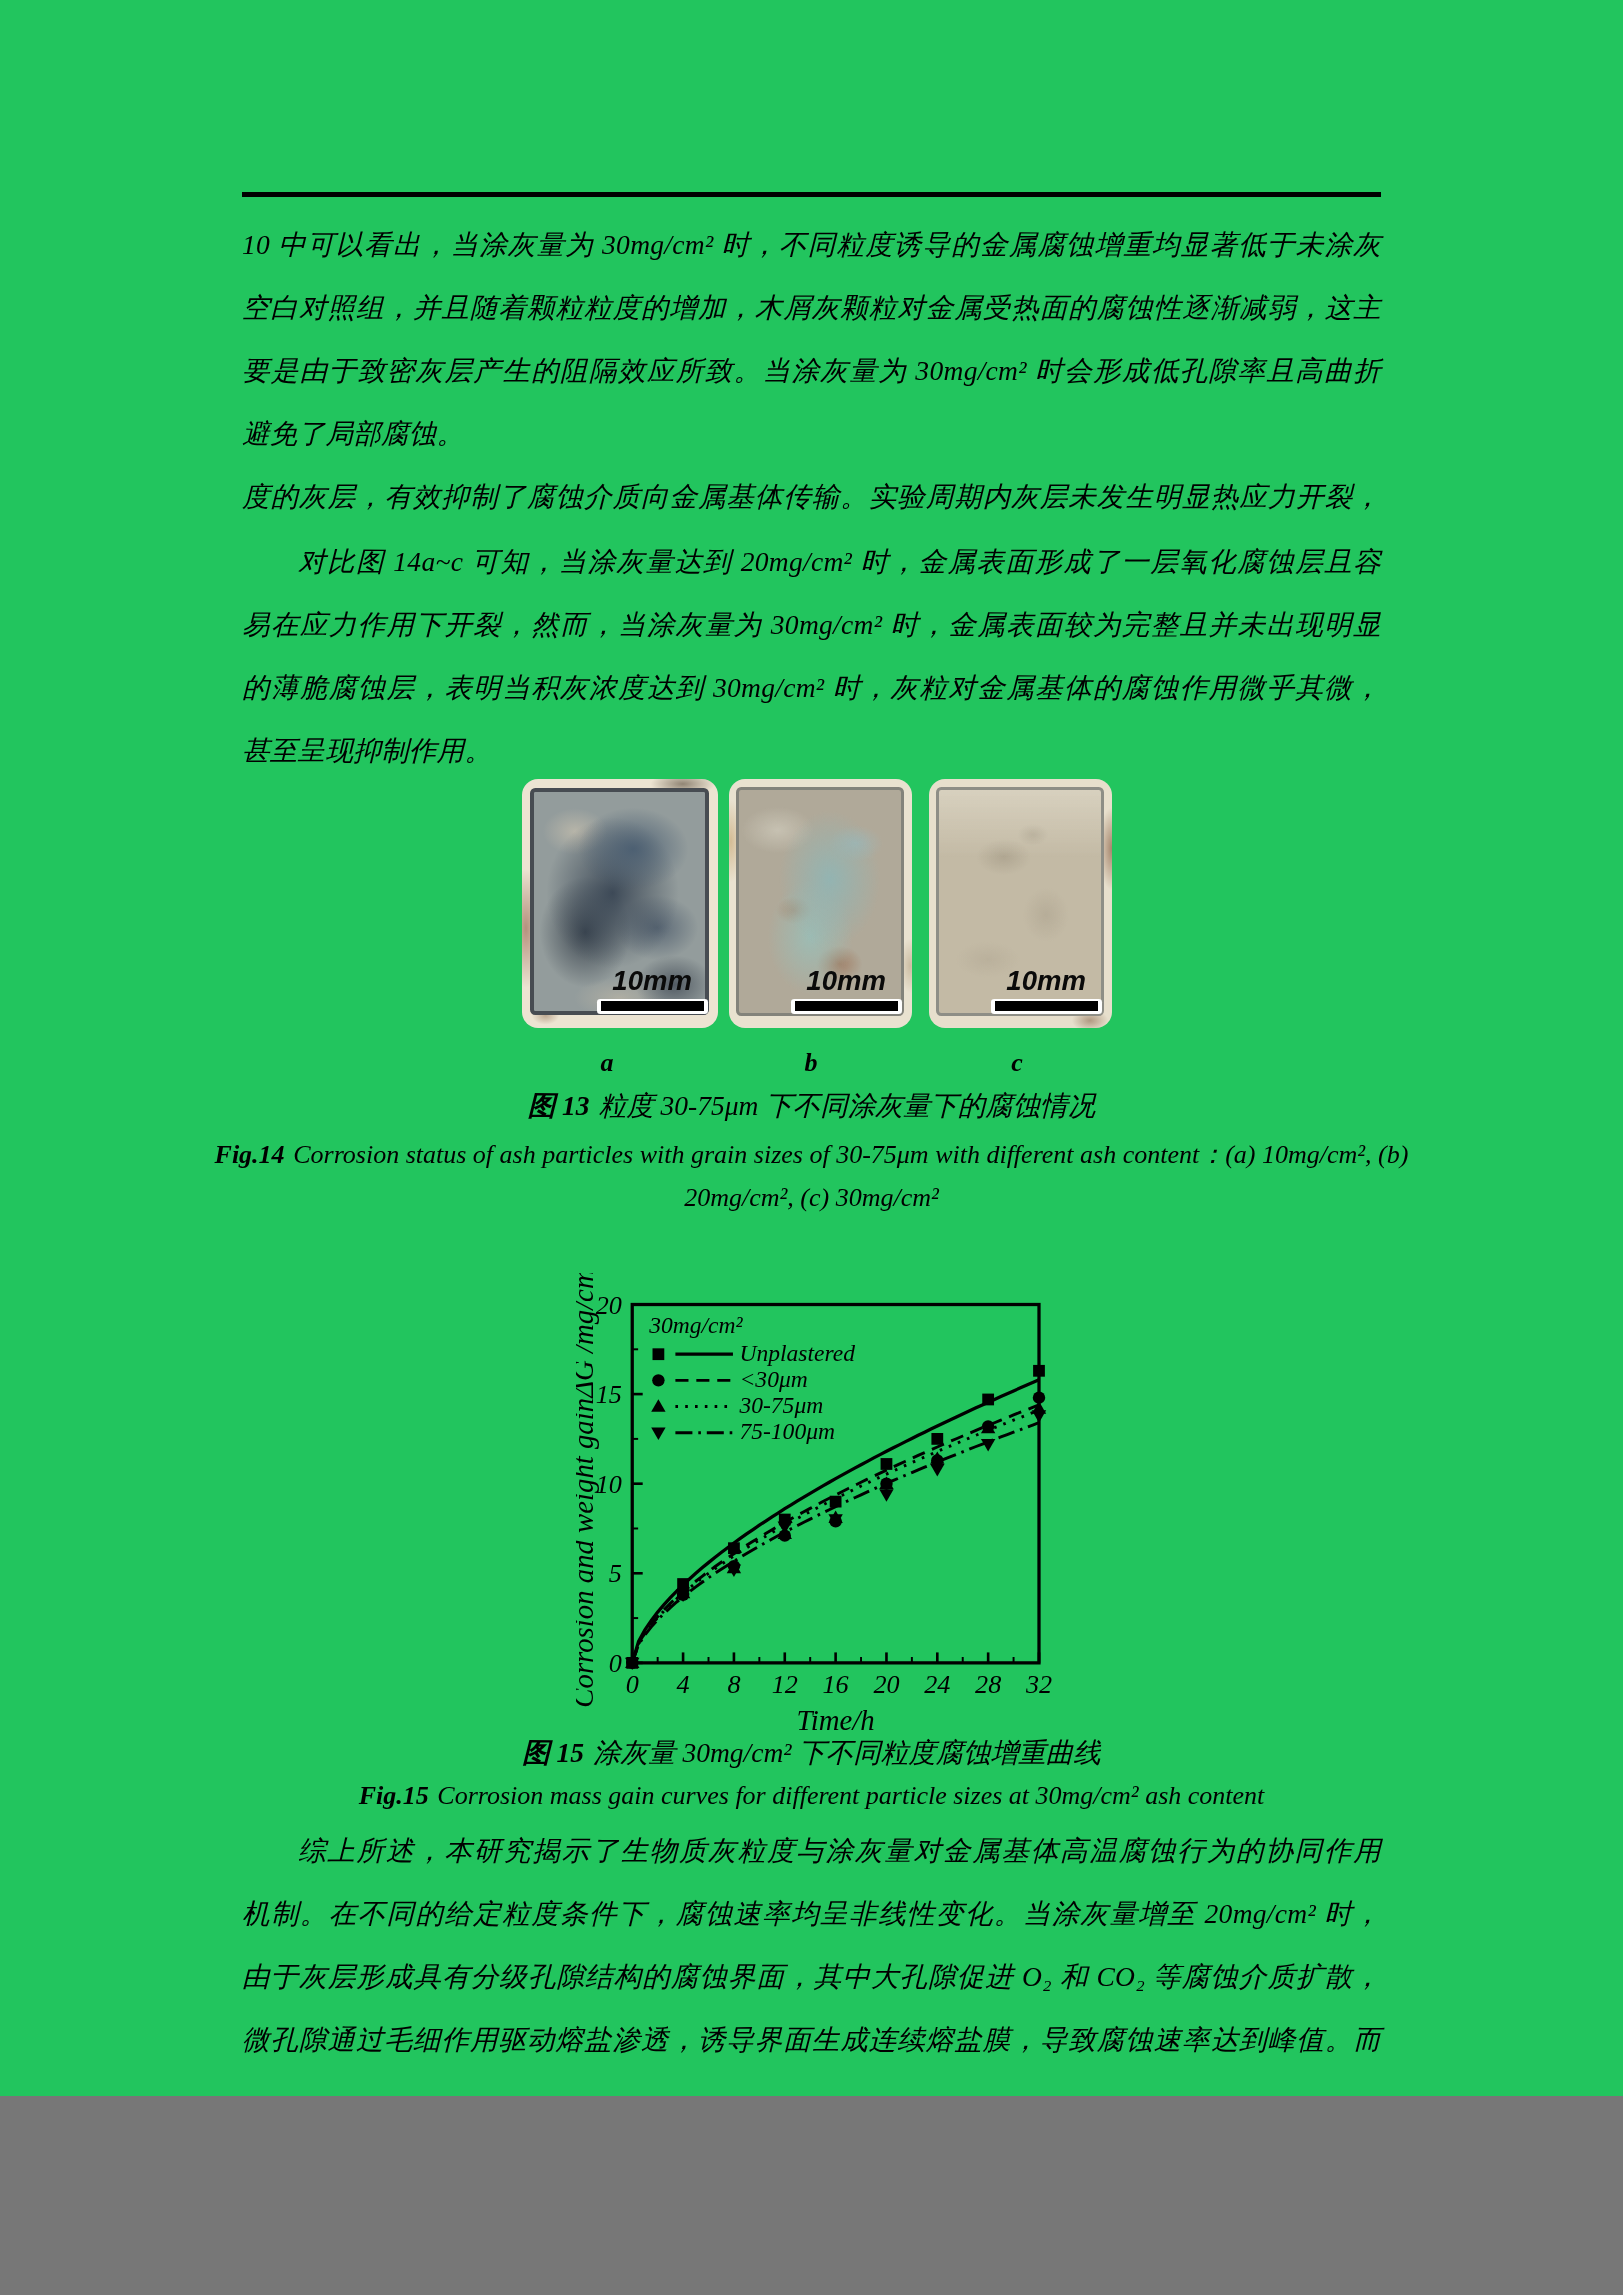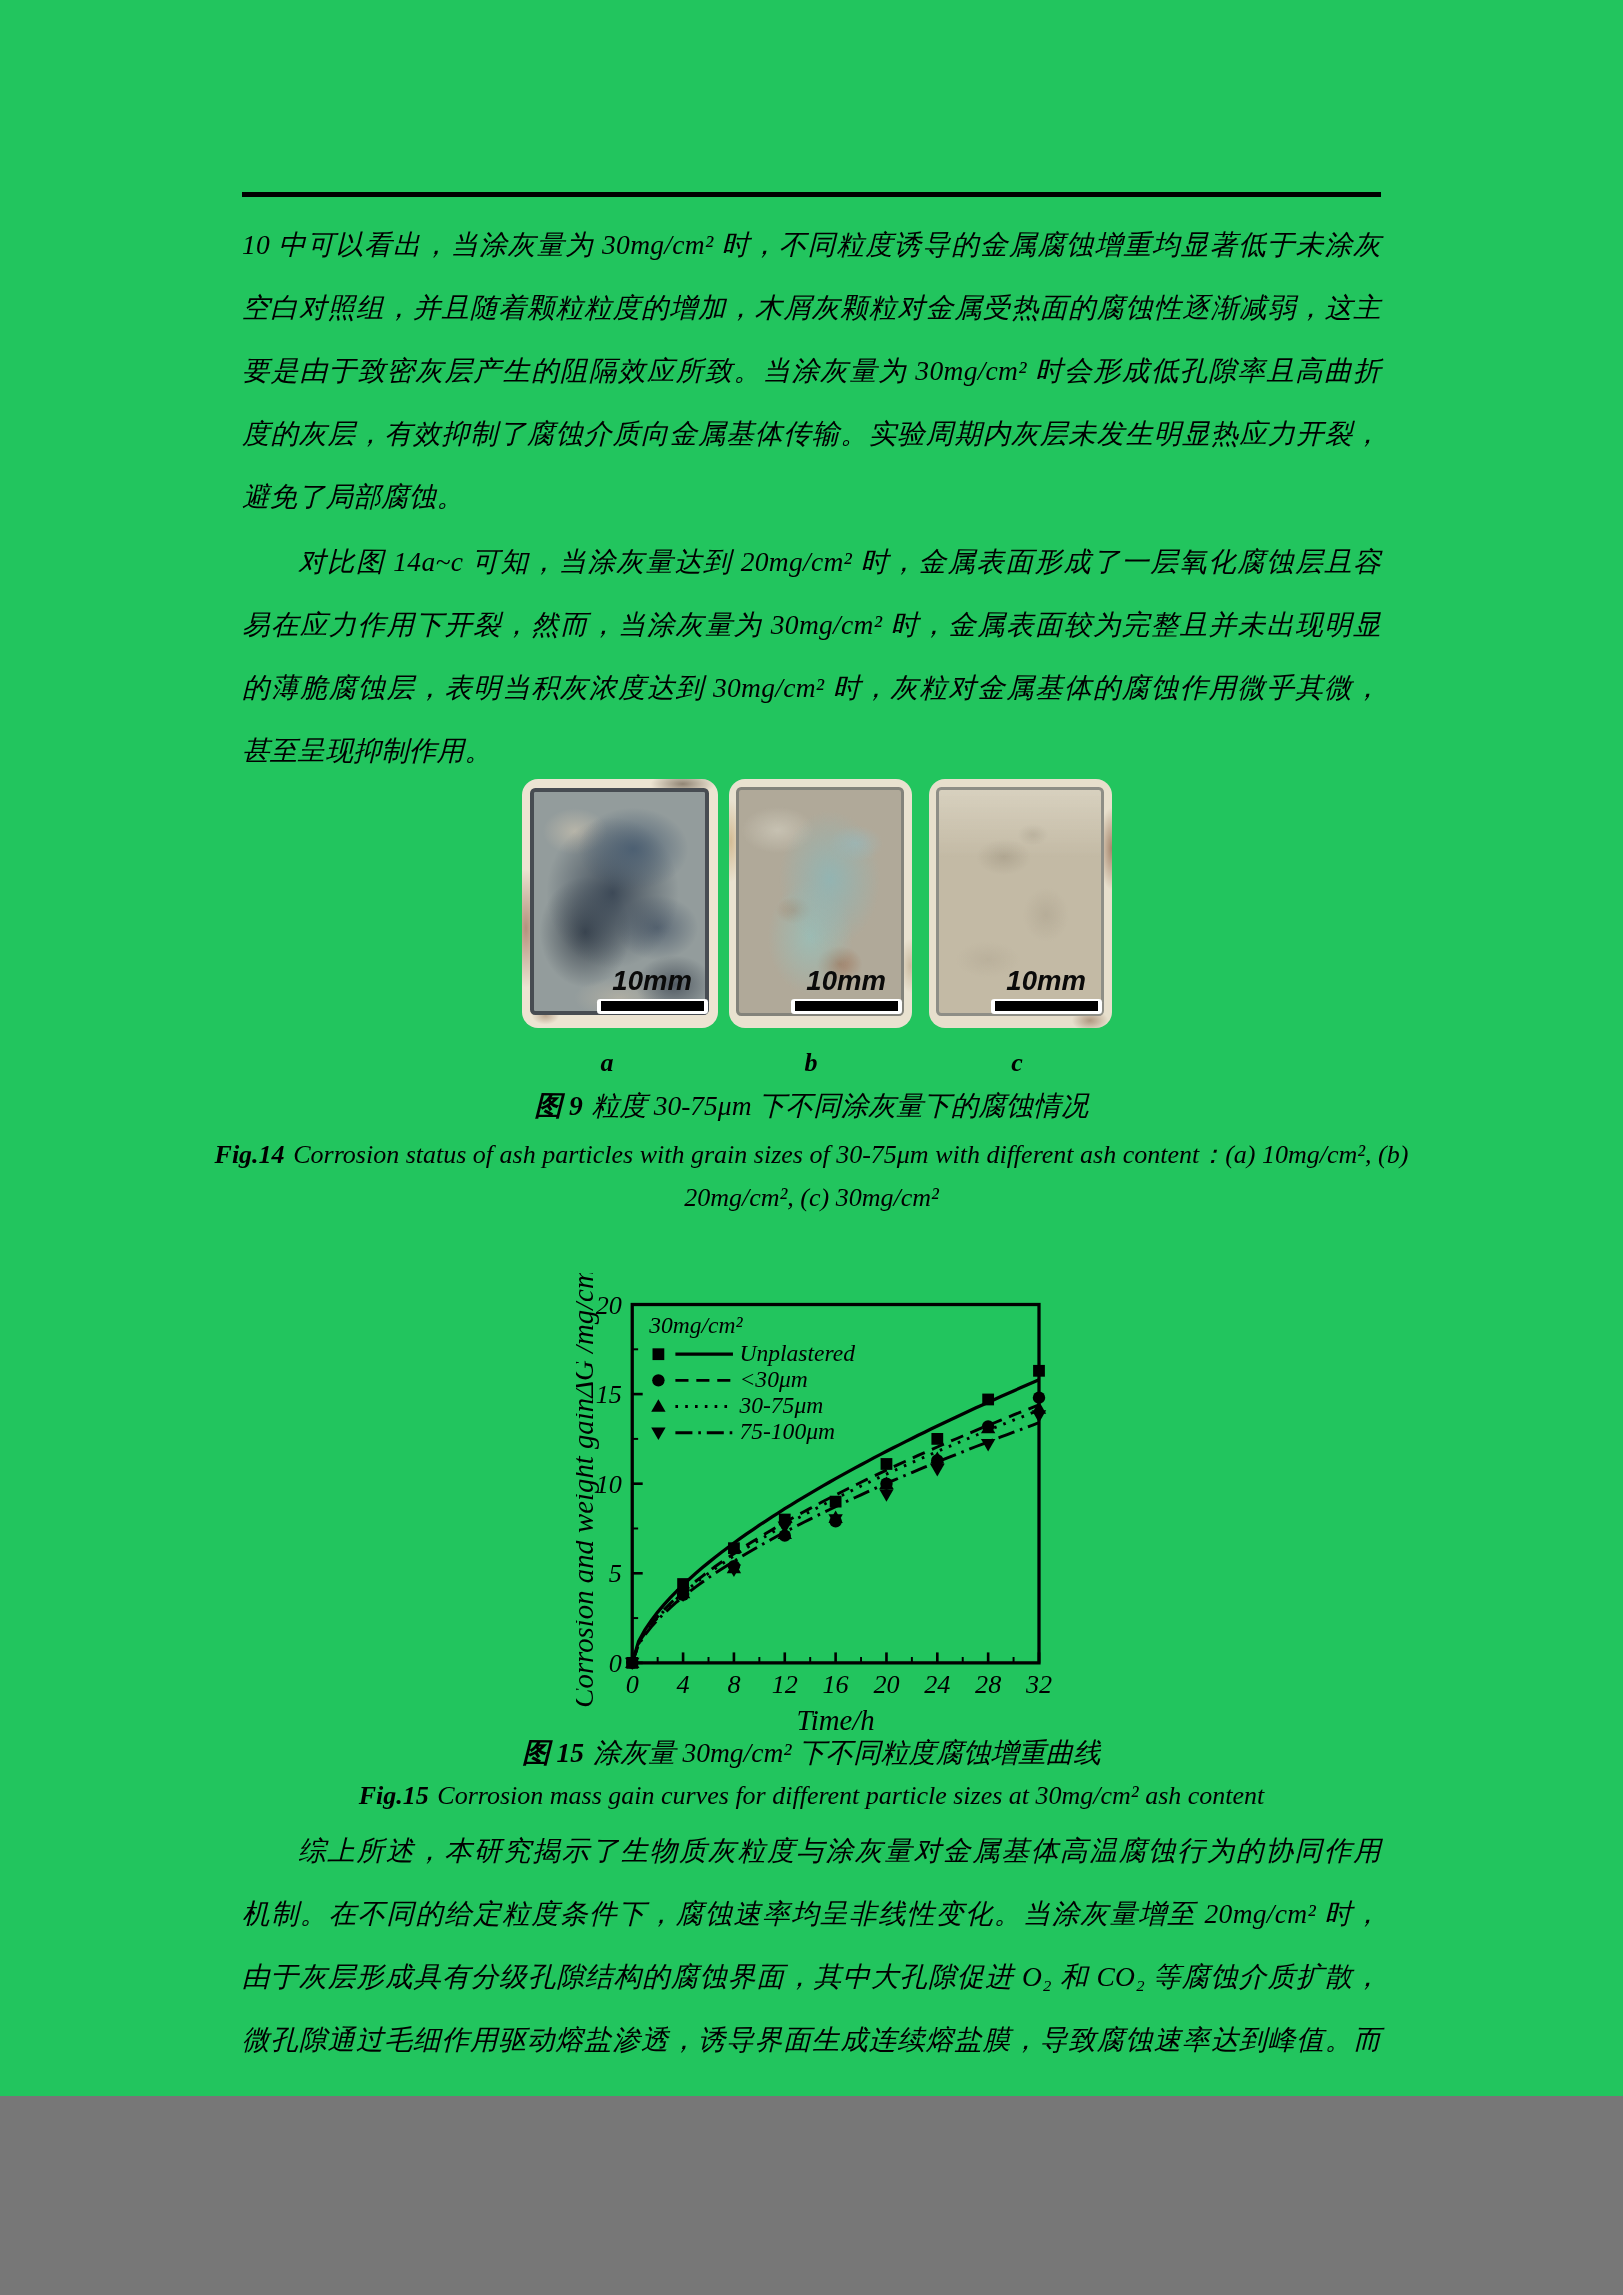--- a/index.html
+++ b/index.html
@@ -73,22 +73,22 @@
 <body>
 
 <div class="page">
 
   <div class="header-rule"></div>
 
   <div class="textcol" style="top:213px">
     <div class="bline">10 中可以看出，当涂灰量为 30mg/cm² 时，不同粒度诱导的金属腐蚀增重均显著低于未涂灰</div>
     <div class="bline">空白对照组，并且随着颗粒粒度的增加，木屑灰颗粒对金属受热面的腐蚀性逐渐减弱，这主</div>
     <div class="bline">要是由于致密灰层产生的阻隔效应所致。当涂灰量为 30mg/cm² 时会形成低孔隙率且高曲折</div>
+    <div class="bline last">避免了局部腐蚀。</div>
     <div class="bline">度的灰层，有效抑制了腐蚀介质向金属基体传输。实验周期内灰层未发生明显热应力开裂，</div>
-    <div class="bline last">避免了局部腐蚀。</div>
   </div>
 
   <div class="textcol" style="top:530px">
     <div class="bline indent">对比图 14a~c 可知，当涂灰量达到 20mg/cm² 时，金属表面形成了一层氧化腐蚀层且容</div>
     <div class="bline">易在应力作用下开裂，然而，当涂灰量为 30mg/cm² 时，金属表面较为完整且并未出现明显</div>
     <div class="bline">的薄脆腐蚀层，表明当积灰浓度达到 30mg/cm² 时，灰粒对金属基体的腐蚀作用微乎其微，</div>
     <div class="bline last">甚至呈现抑制作用。</div>
   </div>
 
   <div class="photos">
@@ -118,21 +118,21 @@
             <div class="sb-bar"></div>
           </div>
       </div>
     </div>
   </div>
   <span class="photo-label pl-a">a</span>
   <span class="photo-label pl-b">b</span>
   <span class="photo-label pl-c">c</span>
 
   <div class="caption cap-cn cap14cn">
-    <span class="cap-bold">图 9</span><span class="cap-rest">粒度 30-75μm 下不同涂灰量下的腐蚀情况</span>
+    <span class="cap-bold">图 13</span><span class="cap-rest">粒度 30-75μm 下不同涂灰量下的腐蚀情况</span>
   </div>
   <div class="caption cap-en cap14en1">
     <span class="cap-bold">Fig.14</span><span class="cap-rest">Corrosion status of ash particles with grain sizes of 30-75μm with different ash content：(a) 10mg/cm², (b)</span>
   </div>
   <div class="caption cap-en cap14en2">
     <span>20mg/cm², (c) 30mg/cm²</span>
   </div>
 
   <div class="chartbox" id="chartbox"><svg viewBox="0 0 760 700" width="497" height="458">
         <rect x="86" y="48" width="622" height="548" fill="none" stroke="#000" stroke-width="5"></rect>

